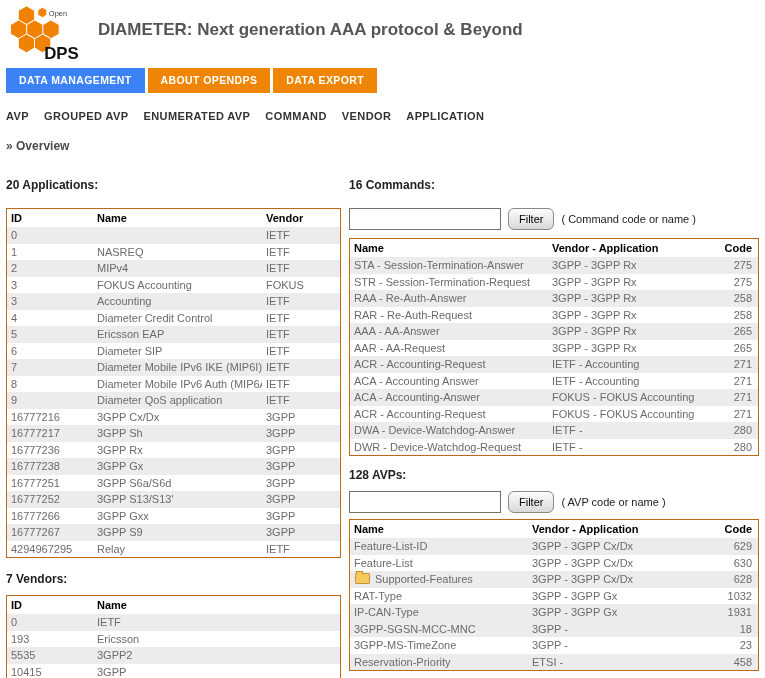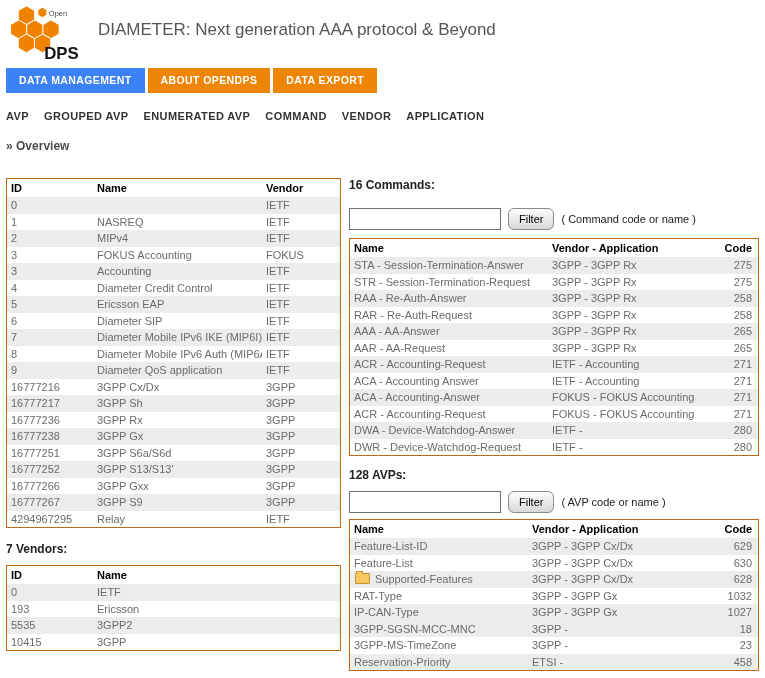--- a/index.html
+++ b/index.html
@@ -3,21 +3,21 @@
 <meta charset="utf-8">
 <style>
   html,body{margin:0;padding:0}
   body{width:765px;height:678px;overflow:hidden;background:#fff;
        font-family:"Liberation Sans","DejaVu Sans",sans-serif;font-size:11px;color:#666}
   a{text-decoration:none;cursor:pointer}
   .page{padding:0 6px}
 
   .header{display:flex;align-items:flex-start;padding-top:5px}
   .logo{width:82px;height:58px;flex:0 0 auto}
-  .page-title{font-size:17px;font-weight:normal;color:#555;margin:15px 0 0 10px}
+  .page-title{font-size:17px;font-weight:bold;color:#555;margin:15px 0 0 10px}
 
   .tabs{display:flex;gap:3px;margin-top:5px}
   .tab{display:block;height:25px;line-height:25px;padding:0 13px;background:#EF8504;
        color:#fff;font-weight:bold;font-size:10.5px;letter-spacing:.4px}
   .tab.active{background:#3b82f6}
 
   .subnav{display:flex;gap:15px;margin-top:17px}
   .subnav a{color:#333;font-weight:bold;font-size:11px;letter-spacing:.4px}
 
   .breadcrumb{margin-top:17px;font-size:12px;font-weight:bold;color:#4a4a4a}
@@ -97,20 +97,21 @@
     </nav>
 
   <div class="breadcrumb">
     <span>»</span>
     <span>Overview</span>
   </div>
 
   <div class="columns">
 
     <div class="col-left">
+      <h2 class="section-heading">20 Applications:</h2>
       <table class="data-table apps-table">
         <thead>
           <tr>
               <th>ID</th>
               <th>Name</th>
               <th>Vendor</th>
             </tr>
         </thead>
         <tbody>
             <tr class="stripe">
@@ -355,21 +356,21 @@
               <td>628</td>
             </tr>
             <tr>
               <td>RAT-Type</td>
               <td>3GPP - 3GPP Gx</td>
               <td>1032</td>
             </tr>
             <tr class="stripe">
               <td>IP-CAN-Type</td>
               <td>3GPP - 3GPP Gx</td>
-              <td>1027</td>
+              <td>1931</td>
             </tr>
             <tr class="stripe">
               <td>3GPP-SGSN-MCC-MNC</td>
               <td>3GPP -</td>
               <td>18</td>
             </tr>
             <tr>
               <td>3GPP-MS-TimeZone</td>
               <td>3GPP -</td>
               <td>23</td>

